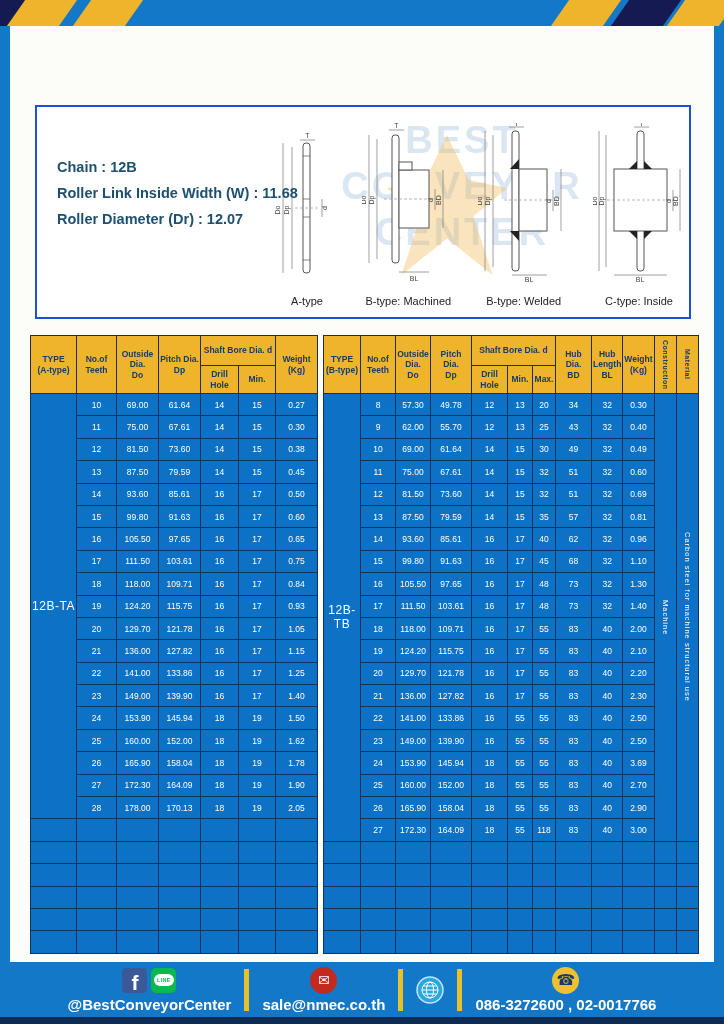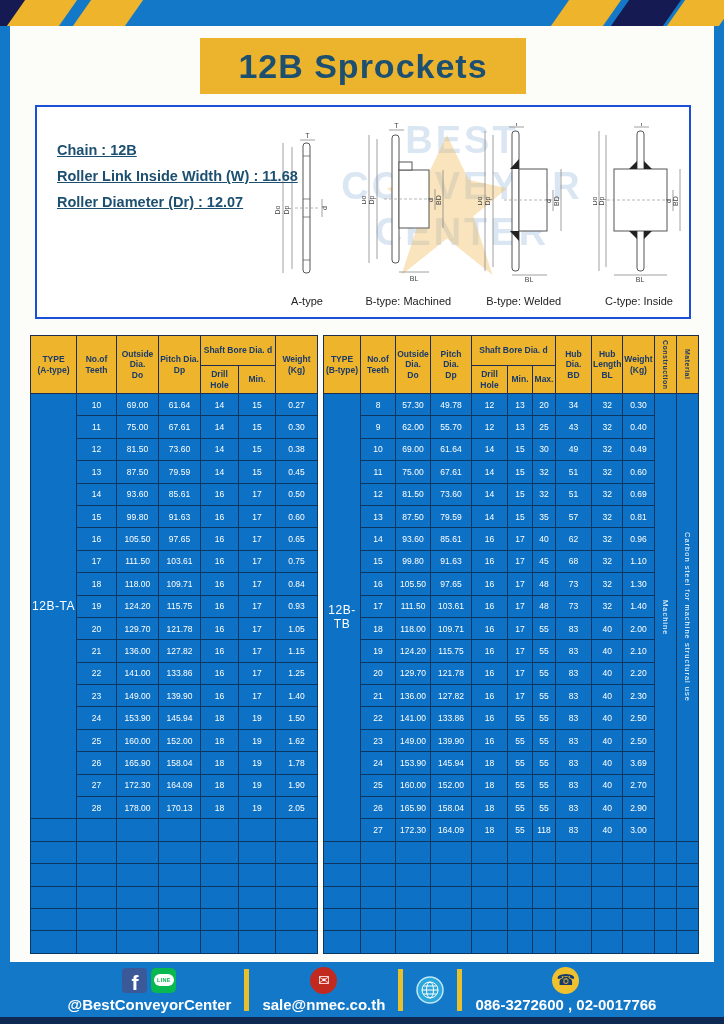--- a/index.html
+++ b/index.html
@@ -15,22 +15,22 @@
   
   .page{position:absolute;left:10px;top:26px;width:704px;height:936px;background:#fcfcf9;}
 
   .title-banner{position:absolute;left:190px;top:12px;width:326px;height:56px;background:#ecb32c;
                 display:flex;align-items:center;justify-content:center;}
   .title-banner h1{margin:0;font-size:34px;font-weight:bold;color:#1c4f70;letter-spacing:1px;}
 
   
   .spec-panel{position:absolute;left:25px;top:79px;width:652px;height:210px;background:#fff;
               border:2px solid #1d4ed8;overflow:hidden;}
-  .spec-text{position:absolute;left:20px;top:30px;z-index:2;color:#1c4f70;font-size:14.5px;
-             font-weight:bold;line-height:26px;white-space:nowrap;text-decoration:underline;}
+  .spec-text{position:absolute;left:20px;top:47px;z-index:2;color:#1c4f70;font-size:14.5px;
+             font-weight:bold;line-height:26px;white-space:nowrap;}
   .watermark{position:absolute;left:290px;top:10px;width:270px;height:190px;z-index:0;text-align:center;}
   .watermark .wm-text{font-size:38px;font-weight:bold;line-height:46px;letter-spacing:3px;
                       color:rgba(90,140,200,.22);white-space:pre-line;}
   .wm-blob{position:absolute;left:60px;top:18px;width:120px;height:140px;background:rgba(240,178,70,.35);
            clip-path:polygon(50% 0,68% 32%,100% 38%,72% 58%,88% 100%,50% 74%,12% 100%,28% 58%,0 38%,32% 32%);}
   .diagrams{position:absolute;left:238px;top:4px;right:4px;bottom:4px;z-index:1;display:flex;
             justify-content:space-between;align-items:flex-end;}
   .diagram{display:flex;flex-direction:column;align-items:center;padding-bottom:6px;}
   .diagram .cap{font-size:11px;color:#222;margin-top:12px;white-space:nowrap;}
   .diagram svg text{fill:#444;font-family:"Liberation Sans",sans-serif;}
@@ -77,23 +77,20 @@
     <div class="stripe n" style="left:-18px"></div>
     <div class="stripe y" style="left:16px"></div>
     <div class="stripe y" style="left:82px"></div>
     <div class="stripe y" style="left:560px"></div>
     <div class="stripe n" style="left:620px"></div>
     <div class="stripe y" style="left:676px"></div>
   </div>
 
   <div class="page">
 
-    <div class="title-banner">
-      <h1>12B Sprockets</h1>
-    </div>
 
     <div class="spec-panel">
       <div class="watermark">
         <div class="wm-blob"></div>
         <div class="wm-text">BEST
 CONVEYOR
 CENTER</div>
       </div>
 
       <div class="spec-text">

